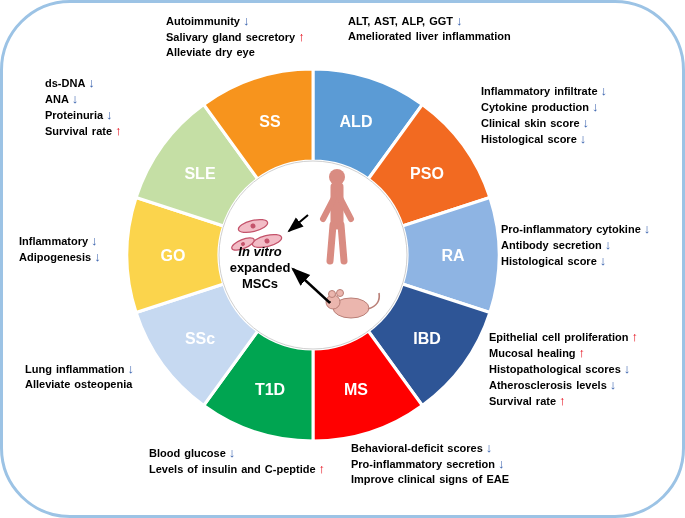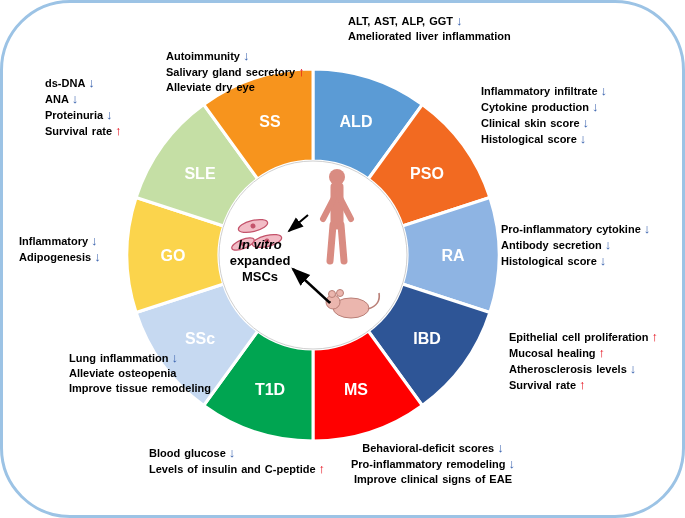--- a/index.html
+++ b/index.html
@@ -29,33 +29,33 @@
     white-space:nowrap;
     word-spacing:1px;
   }
   .ann-line .arrow{
     font-size:13px;
     font-weight:bold;
     margin-left:3px;
   }
   .ann-line .arrow.down{color:var(--down,#3A63AE);}
   .ann-line .arrow.up{color:var(--up,#E3000F);}
-  .ann-ss{left:163px;top:10px;margin-top:35px;}
+  .ann-ss{left:163px;top:10px;}
   .ann-ald{left:345px;top:10px;}
   .ann-sle{left:42px;top:72px;}
   .ann-pso{left:478px;top:80px;}
   .ann-go{left:16px;top:230px;}
   .ann-ra{left:498px;top:218px;}
-  .ann-ssc{left:22px;top:347px;margin-left:44px;}
-  .ann-ibd{left:506px;top:326px;}
+  .ann-ssc{left:22px;top:358px;}
+  .ann-ibd{left:486px;top:326px;}
   .ann-t1d{left:146px;top:442px;}
-  .ann-ms{left:348px;top:437px;text-align:center;}
+  .ann-ms{left:348px;top:437px;}
   .center-text{
     position:absolute;
-    left:215px;top:234px;width:84px;
+    left:215px;top:241px;width:84px;
     text-align:center;
     font-size:13px;font-weight:bold;color:#000;
     line-height:16px;
   }
   .center-text .italic{font-style:italic;}
 </style>
 </head>
 <body>
 
 <div id="figure">
@@ -164,31 +164,31 @@
       <div class="ann-line"><span>Adipogenesis</span><span class="arrow down">↓</span></div>
     </div>
   <div class="annotation ann-ra">
       <div class="ann-line"><span>Pro-inflammatory cytokine</span><span class="arrow down">↓</span></div>
       <div class="ann-line"><span>Antibody secretion</span><span class="arrow down">↓</span></div>
       <div class="ann-line"><span>Histological score</span><span class="arrow down">↓</span></div>
     </div>
   <div class="annotation ann-ssc">
       <div class="ann-line"><span>Lung inflammation</span><span class="arrow down">↓</span></div>
       <div class="ann-line"><span>Alleviate osteopenia</span></div>
-      <div class="ann-line"><span>Improve tissue remodeling</span></div>
     </div>
   <div class="annotation ann-ibd">
       <div class="ann-line"><span>Epithelial cell proliferation</span><span class="arrow up">↑</span></div>
       <div class="ann-line"><span>Mucosal healing</span><span class="arrow up">↑</span></div>
+      <div class="ann-line"><span>Histopathological scores</span><span class="arrow down">↓</span></div>
       <div class="ann-line"><span>Atherosclerosis levels</span><span class="arrow down">↓</span></div>
       <div class="ann-line"><span>Survival rate</span><span class="arrow up">↑</span></div>
     </div>
   <div class="annotation ann-t1d">
       <div class="ann-line"><span>Blood glucose</span><span class="arrow down">↓</span></div>
       <div class="ann-line"><span>Levels of insulin and C-peptide</span><span class="arrow up">↑</span></div>
     </div>
   <div class="annotation ann-ms">
       <div class="ann-line"><span>Behavioral-deficit scores</span><span class="arrow down">↓</span></div>
-      <div class="ann-line"><span>Pro-inflammatory remodeling</span><span class="arrow down">↓</span></div>
+      <div class="ann-line"><span>Pro-inflammatory secretion</span><span class="arrow down">↓</span></div>
       <div class="ann-line"><span>Improve clinical signs of EAE</span></div>
     </div>
 
 </div>
 
 </body></html>

